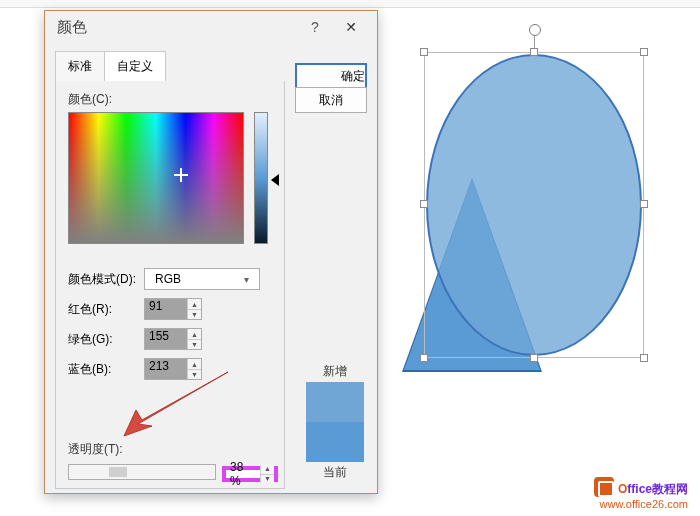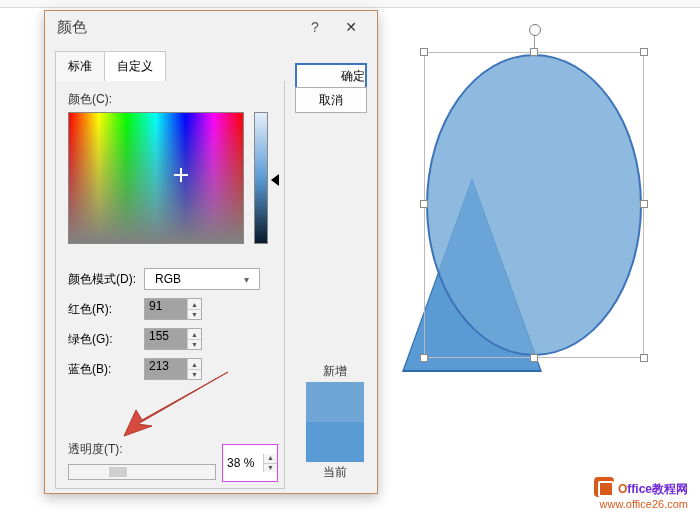--- a/index.html
+++ b/index.html
@@ -76,21 +76,21 @@
   .spin .btns span { height: 10px; display: flex; align-items: center; justify-content: center; font-size: 7px; color: #555; cursor: pointer; background: #f4f4f4; }
   .spin .btns span + span { border-top: 1px solid #ccc; }
 
   .trans-label { position: absolute; bottom: 30px; left: 12px; }
   .scrollbar {
     position: absolute; bottom: 8px; left: 12px; width: 148px; height: 16px;
     border: 1px solid #adadad; background: #f4f4f4; display: flex; align-items: center;
   }
   .scrollbar .track { flex: 1; height: 100%; position: relative; }
   .scrollbar .thumb { position: absolute; left: 40px; top: 2px; width: 18px; height: 10px; background: #cfcfcf; cursor: pointer; }
-  .trans-spin { position: absolute; bottom: 6px; left: 166px; width: 56px; height: 38px; border: 1px solid #d946ef; background: #fff; display: flex; align-items: center; }
+  .trans-spin { position: absolute; bottom: 6px; left: 166px; width: 56px; height: 16px; border: 4px solid #d946ef; background: #fff; display: flex; align-items: center; }
   .trans-spin .val { flex: 1; padding: 0 4px; }
   .trans-spin .btns { width: 14px; display: flex; flex-direction: column; border-left: 1px solid #ccc; }
   .trans-spin .btns span { height: 9px; font-size: 7px; text-align: center; color: #555; background: #f4f4f4; cursor: pointer; }
   .trans-spin .btns span + span { border-top: 1px solid #ccc; }
 
   .swatches { position: absolute; right: 0; bottom: 0; width: 64px; text-align: center; }
   .swatches .slabel { font-size: 12px; color: #333; margin-bottom: 2px; }
   .swatch-new { width: 58px; height: 40px; background: #6fa6d6; margin: 0 auto; }
   .swatch-cur { width: 58px; height: 40px; background: #5b9bd5; margin: 0 auto; }
   .swatches .slabel2 { margin-top: 2px; }

